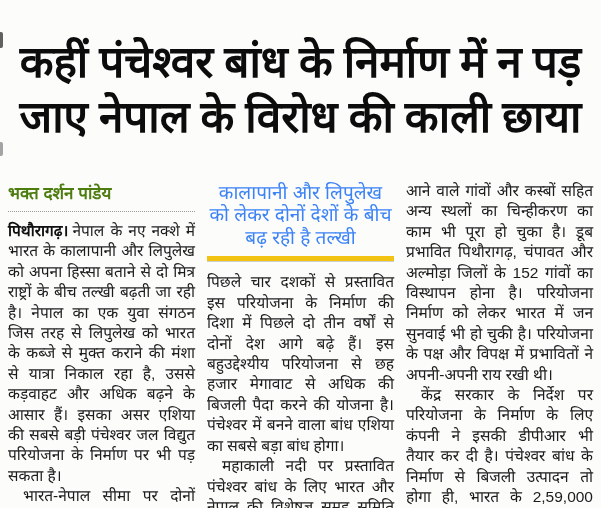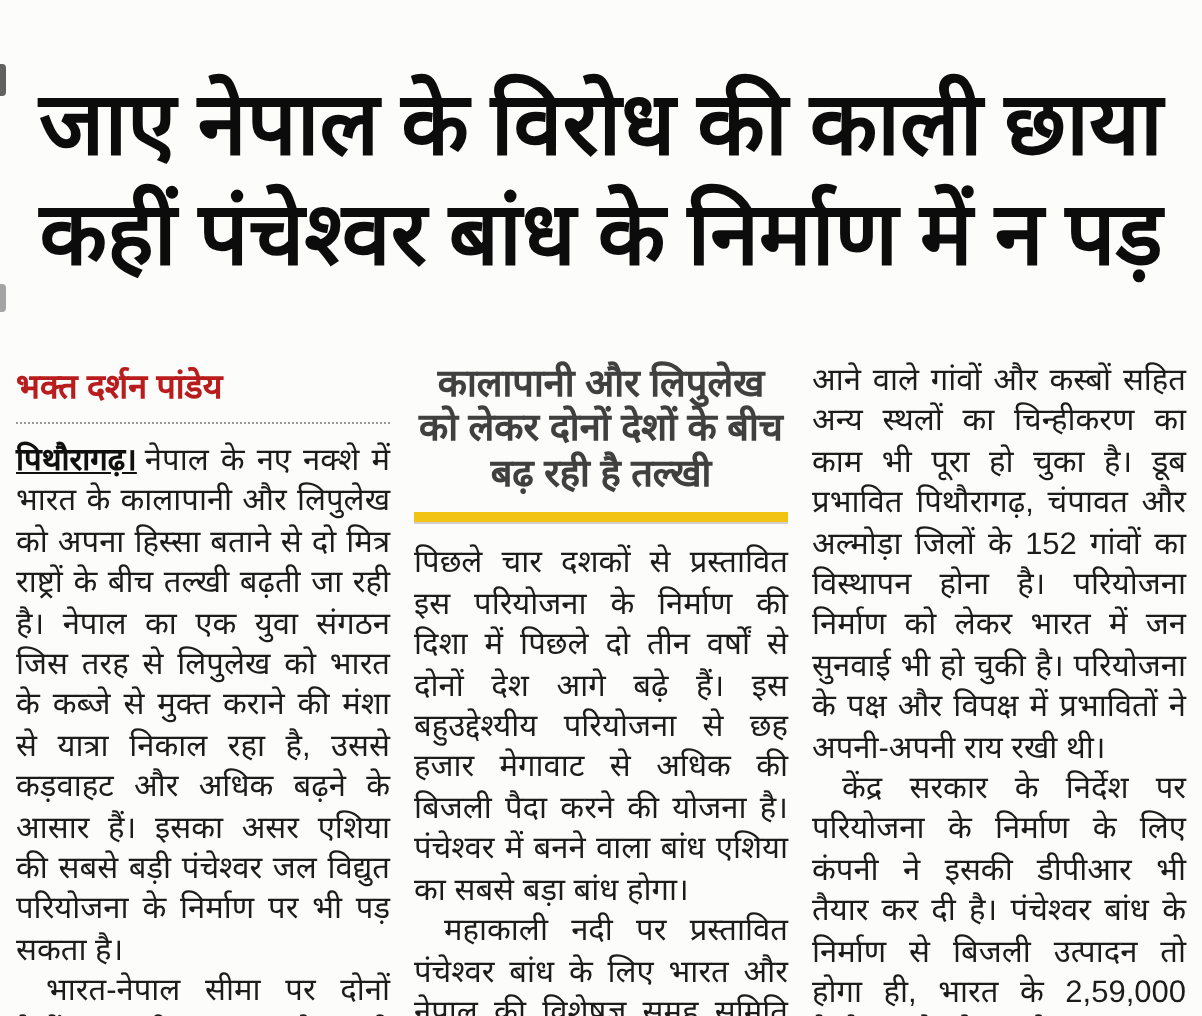--- a/index.html
+++ b/index.html
@@ -33,42 +33,42 @@
   }
   .col { flex: 1 1 0; min-width: 0; }
   .body-text {
     font-size: 15.5px;
     line-height: 20.4px;
     text-align: justify;
     color: #1c1c1c;
   }
   .body-text p { margin: 0; }
   .body-text p.indent { text-indent: 15px; }
-  .dateline { font-weight: 700; margin-right: 4px; color: #101010; text-decoration: underline; }
+  .dateline { font-weight: 700; margin-right: 4px; color: #101010; }
   
   .byline {
     font-weight: 700;
     font-size: 17px;
     line-height: 20px;
     padding-top: 3px;
-    color: #b91c1c;
+    color: #4d7c0f;
   }
   .byline-rule {
     border: none;
     border-top: 1px dotted #9a9a9a;
     margin: 7px 0 9px 0;
     height: 0;
   }
   
   .subhead {
-    font-weight: 700;
+    font-weight: 400;
     font-size: 19px;
     line-height: 22.5px;
     text-align: center;
-    color: #404040;
+    color: #3b82f6;
     padding-top: 1px;
   }
   .subhead-rule {
     height: 5px;
     margin: 7px 0 10px 0;
     border-bottom: 1px solid #cfcfcf;
   }
   
   .speck {
     position: absolute;
@@ -81,22 +81,22 @@
   .speck.s1 { top: 32px; height: 16px; }
   .speck.s2 { top: 142px; height: 14px; opacity: .45; }
 </style>
 </head>
 <body>
 
 <span class="speck s1"></span>
 <span class="speck s2"></span>
 
 <h1 class="headline">
+  <span class="hl-line">कहीं पंचेश्वर बांध के निर्माण में न पड़</span>
   <span class="hl-line">जाए नेपाल के विरोध की काली छाया</span>
-  <span class="hl-line">कहीं पंचेश्वर बांध के निर्माण में न पड़</span>
 </h1>
 
 <div class="columns">
 
   <div class="col">
     <div class="byline">भक्त दर्शन पांडेय</div>
     <hr class="byline-rule">
     <div class="body-text">
       <p><span class="dateline">पिथौरागढ़।</span><span>नेपाल के नए नक्शे में भारत के कालापानी और लिपुलेख को अपना हिस्सा बताने से दो मित्र राष्ट्रों के बीच तल्खी बढ़ती जा रही है। नेपाल का एक युवा संगठन जिस तरह से लिपुलेख को भारत के कब्जे से मुक्त कराने की मंशा से यात्रा निकाल रहा है, उससे कड़वाहट और अधिक बढ़ने के आसार हैं। इसका असर एशिया की सबसे बड़ी पंचेश्वर जल विद्युत परियोजना के निर्माण पर भी पड़ सकता है।</span></p>
       <p class="indent">भारत-नेपाल सीमा पर दोनों देशों का सीमांकन करने वाली महाकाली नदी पर पंचेश्वर में जल विद्युत परियोजना का निर्माण प्रस्तावित है।</p>

